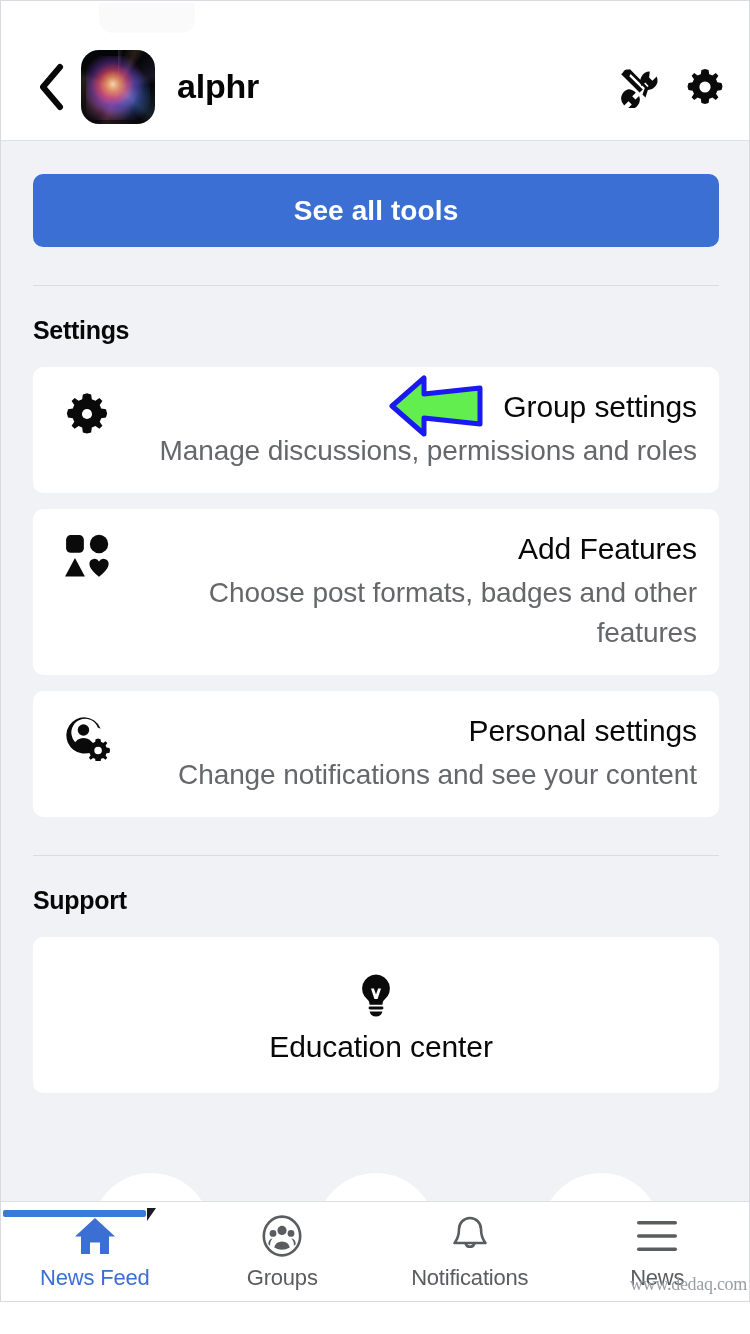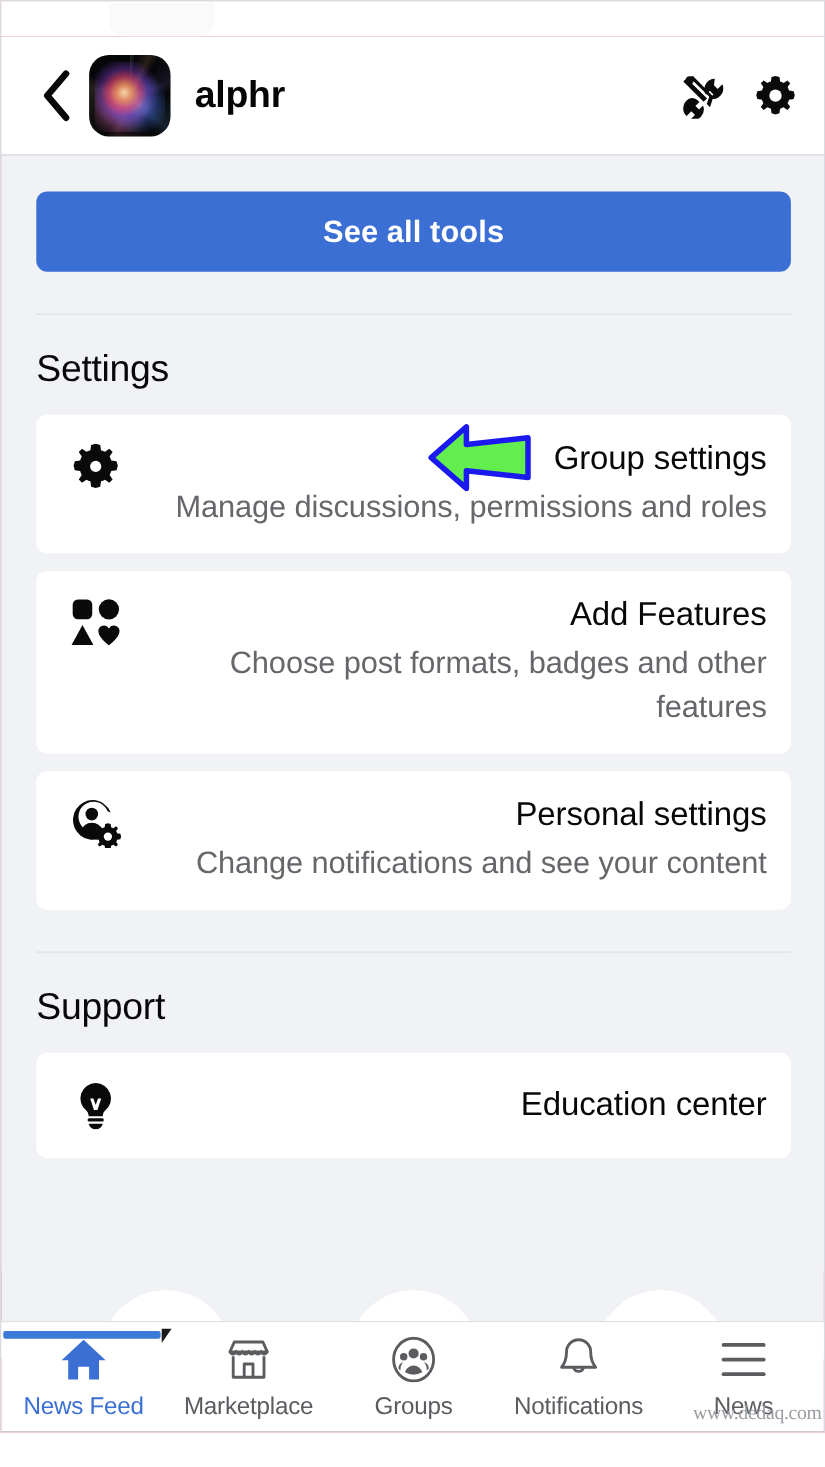--- a/index.html
+++ b/index.html
@@ -113,36 +113,36 @@
   }
 
   .divider {
     margin: 38px 32px 0 32px;
     height: 1px;
     background: #d9dde3;
   }
 
   .section-title {
     margin: 30px 0 0 32px;
-    font-size: 34px;
-    font-weight: 400;
+    font-size: 25px;
+    font-weight: 700;
     color: #080809;
     letter-spacing: -0.3px;
   }
 
   .card {
     margin: 22px 32px 0 32px;
     background: #ffffff;
     border-radius: 10px;
     display: flex;
     padding: 20px 22px 22px 22px;
     position: relative;
     text-align: right;
   }
-  .card.compact { padding: 26px 22px 26px 22px; align-items: center; }
+  .card.compact { padding: 26px 22px 26px 22px; align-items: center; flex-direction: column; }
   .card + .card { margin-top: 16px; }
 
   .card-icon {
     width: 64px; flex: 0 0 64px;
     display: flex; align-items: flex-start; justify-content: center;
     padding-top: 4px;
   }
   .card.compact .card-icon { align-items: center; padding-top: 0; }
   .card-text { flex: 1 1 auto; padding-left: 10px; }
   .card-title {
@@ -379,31 +379,20 @@
 
     <div class="nav-item active">
       <div class="nav-icon">
         <svg width="44" height="40" viewBox="0 0 44 40">
           <path d="M22 2 L42 20.5 h-6 V38 h-9 V26.5 h-10 V38 H8 V20.5 H2 Z" fill="#3b6fd4"></path>
         </svg>
       </div>
       <div class="nav-label">News Feed</div>
     </div>
 
-    <div class="nav-item">
-      <div class="nav-icon">
-        <svg width="42" height="40" viewBox="0 0 42 40" fill="none" stroke="#5a5c60" stroke-width="2.6">
-          <path d="M4 13 L8 4 h26 l4 9 z" stroke-linejoin="round"></path>
-          <path d="M4 13 q2.8 4 5.6 0 q2.8 4 5.7 0 q2.8 4 5.7 0 q2.8 4 5.7 0 q2.8 4 5.6 0 q2.8 4 5.7 0"></path>
-          <path d="M7 17 V36 h28 V17" stroke-linejoin="round"></path>
-          <path d="M17 36 V24 h8 v12" stroke-linejoin="round"></path>
-        </svg>
-      </div>
-      <div class="nav-label">Marketplace</div>
-    </div>
 
     <div class="nav-item">
       <div class="nav-icon">
         <svg width="42" height="42" viewBox="0 0 42 42">
           <ellipse cx="21" cy="21" rx="18.2" ry="19.4" fill="none" stroke="#5a5c60" stroke-width="2.6"></ellipse>
           <g fill="#5a5c60">
             <circle cx="21" cy="15.4" r="4.6"></circle>
             <circle cx="12" cy="18.4" r="3.4"></circle>
             <circle cx="30" cy="18.4" r="3.4"></circle>
             <path d="M13.2 32.6 a8 8 0 0 1 15.6 0 a16 16 0 0 1 -15.6 0 z"></path>

